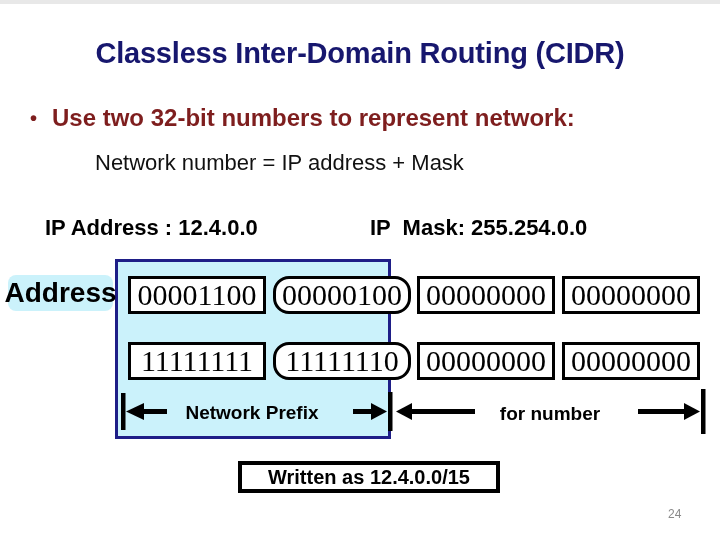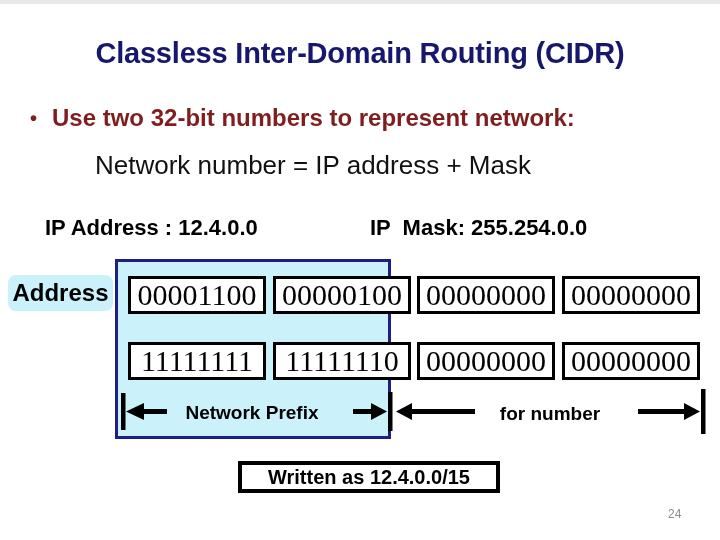--- a/index.html
+++ b/index.html
@@ -10,43 +10,43 @@
   .title{
     position:absolute;left:0;top:33px;width:720px;text-align:center;
     font-size:29px;font-weight:700;letter-spacing:-0.2px;color:#17176E;
   }
   .bullet-line{
     position:absolute;left:30px;top:100px;display:flex;align-items:flex-start;
     color:#7E1E1E;font-size:24px;font-weight:600;
   }
   .bullet-marker{font-size:20px;margin-top:3px;margin-right:15px;}
   .formula{
-    position:absolute;left:95px;top:146px;color:#111111;font-size:26px;font-weight:500;
+    position:absolute;left:95px;top:146px;color:#111111;font-size:22px;font-weight:500;
   }
   .ip-line{position:absolute;top:211px;left:0;width:720px;font-size:22px;font-weight:700;color:#000;}
   .ip-address{position:absolute;left:45px;top:0;white-space:pre;}
   .ip-mask{position:absolute;left:370px;top:0;white-space:pre;}
   .highlight-box{
     position:absolute;left:115px;top:255px;width:276px;height:180px;
     background:#CBF2FB;border:3px solid #1E1E87;box-sizing:border-box;z-index:1;
   }
   .row-label{
     position:absolute;background:#CBF2FB;border-radius:8px;z-index:3;
     display:flex;align-items:center;justify-content:center;
-    font-size:24px;font-weight:700;color:#000;text-align:right;
+    font-size:28px;font-weight:700;color:#000;text-align:right;
   }
   .row-label.address{left:8px;top:271px;width:105px;height:36px;}
   .row-label.mask{left:44px;top:337px;width:69px;height:38px;}
   .bit-cell{
     position:absolute;width:138px;height:38px;background:#ffffff;border:3px solid #000;
     box-sizing:border-box;z-index:3;display:flex;align-items:center;justify-content:center;
     font-family:"Liberation Serif",serif;font-size:30px;color:#000;
   }
   .r1{top:272px;} .r2{top:338px;}
-  .c0{left:128px;} .c1{left:273px;} .c2{left:417px;} .c3{left:562px;}
+  .c0{left:128px;} .c1{left:273px;border-radius:16px;} .c2{left:417px;} .c3{left:562px;}
   .arrow-svg{position:absolute;left:115px;top:383px;z-index:2;}
   .diagram-label{
     position:absolute;z-index:4;text-align:center;font-size:19px;font-weight:700;color:#000;
   }
   .network-prefix-label{left:168px;top:398px;width:168px;}
   .for-hosts-label{left:490px;top:399px;width:120px;}
   .written-box{
     position:absolute;left:238px;top:457px;width:262px;height:32px;background:#fff;
     border:4px solid #000;box-sizing:border-box;z-index:4;
     display:flex;align-items:center;justify-content:center;

